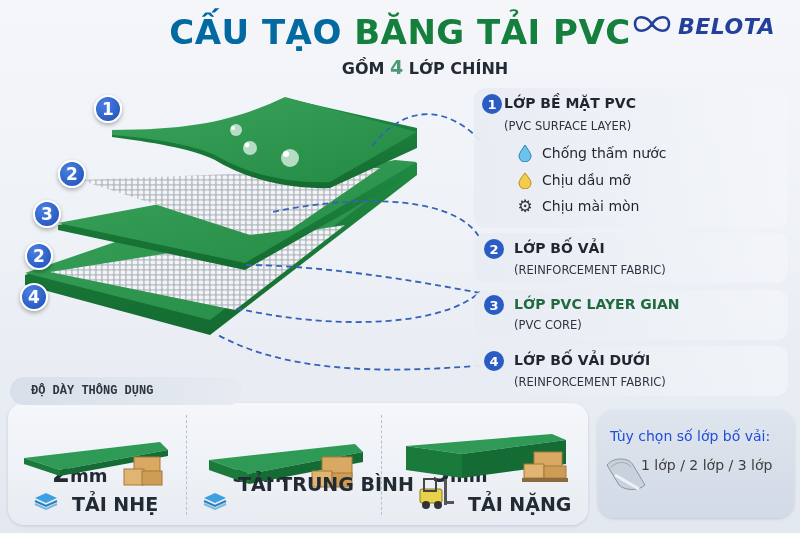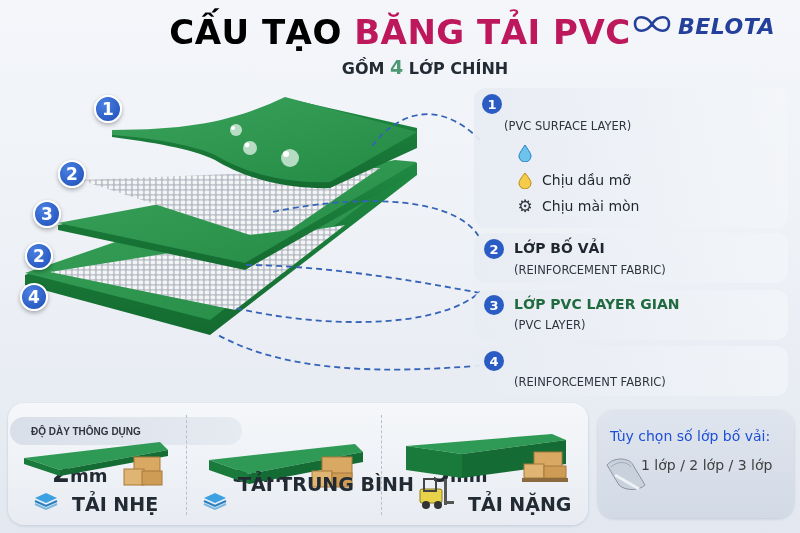--- a/index.html
+++ b/index.html
@@ -8,22 +8,22 @@
     font-family: "Liberation Sans", sans-serif;
     background: linear-gradient(180deg, #f4f6fa 0%, #eef1f6 45%, #e3e8f0 100%);
     position: relative;
     color: #1f2630;
   }
   .title {
     position: absolute; left: 0; width: 800px; top: 12px;
     text-align: center; font-weight: 900; font-size: 34px; letter-spacing: 0.5px;
     font-family: "DejaVu Sans", sans-serif;
   }
-  .title .dark { color: #000000; }
-  .title .green { color: #be185d; text-align: center; }
+  .title .dark { color: #0369a1; }
+  .title .green { color: #15803d; text-align: center; }
   .subtitle {
     position: absolute; left: 0; width: 800px; top: 56px;
     text-align: center; font-weight: 700; font-size: 16px; color: #222a33;
     font-family: "DejaVu Sans", sans-serif;
     margin-left: 25px;
   }
   .subtitle .num { color: #4e9a76; font-size: 19px; }
   .logo {
     position: absolute; left: 632px; top: 13px; display: flex; align-items: center; gap: 6px;
   }
@@ -64,24 +64,23 @@
   }
   .feat {
     position: absolute; left: 42px; display: flex; align-items: center; gap: 8px;
     font-size: 14px; color: #1f2630; font-family: "DejaVu Sans", sans-serif;
   }
   .feat .ico { width: 18px; height: 18px; display: inline-flex; align-items: center; justify-content: center; }
   
   .thick-label {
     position: absolute; left: 10px; top: 377px; width: 232px; height: 28px;
     background: linear-gradient(90deg, #d9dfe9, #e6ebf2);
-    border-radius: 14px; font-weight: 700; font-size: 10px; color: #2e3540;
+    border-radius: 14px; font-weight: 700; font-size: 12px; color: #2e3540;
     display: flex; align-items: center; padding-left: 21px;
-    font-family: Liberation Sans, sans-serif;
-    margin-top: 40px;
+    font-family: Liberation Mono, monospace;
   }
   .thick-panel {
     position: absolute; left: 8px; top: 403px; width: 580px; height: 122px;
     background: linear-gradient(180deg, #f5f7fa, #e8ecf2);
     border-radius: 16px; box-shadow: 0 1px 3px rgba(60,80,110,0.2);
   }
   .mm { position: absolute; font-weight: 700; font-size: 26px; color: #222a33; font-family: "DejaVu Sans", sans-serif; margin-top: 48px; }
   .mm small { font-size: 18px; }
   .load-label { position: absolute; font-weight: 700; font-size: 19px; color: #222a33; font-family: "DejaVu Sans", sans-serif; }
   .divider { position: absolute; top: 415px; width: 0; height: 100px; border-left: 1px dashed #b6bfcc; }
@@ -162,27 +161,29 @@
   </svg>
   <div class="badge" style="left:94px;top:15px;">1</div>
   <div class="badge" style="left:58px;top:80px;">2</div>
   <div class="badge" style="left:33px;top:120px;">3</div>
   <div class="badge" style="left:25px;top:162px;">2</div>
   <div class="badge" style="left:20px;top:203px;">4</div>
 </div>
 
 <div class="card" style="top:88px;height:140px;">
   <div class="num-badge" style="top:6px;">1</div>
+  <div class="ctitle" style="left:30px;top:7px;">LỚP BỀ MẶT PVC</div>
   <div class="csub" style="left:30px;top:31px;">(PVC SURFACE LAYER)</div>
   <div class="feat" style="top:56px;">
     <span class="ico">
       <svg width="14" height="18" viewBox="0 0 14 18">
           <path d="M7 1 C3 7 1 10 1 12 a6 6 0 0 0 12 0 C13 10 11 7 7 1 Z" fill="#6ec3ec" stroke="#1f7fbf" stroke-width="1"></path>
         </svg>
     </span>
+    <span>Chống thấm nước</span>
   </div>
   <div class="feat" style="top:83px;">
     <span class="ico">
       <svg width="14" height="18" viewBox="0 0 14 18">
           <path d="M7 2 C3 7 1 10 1 12 a6 6 0 0 0 12 0 C13 10 11 7 7 2 Z" fill="#f5cc4a" stroke="#b58910" stroke-width="1"></path>
         </svg>
     </span>
     <span>Chịu dầu mỡ</span>
   </div>
   <div class="feat" style="top:109px;">
@@ -193,25 +194,26 @@
 
 <div class="card" style="top:233px;height:50px;">
   <div class="num-badge" style="left:10px;top:6px;">2</div>
   <div class="ctitle" style="top:7px;">LỚP BỐ VẢI</div>
   <div class="csub" style="top:30px;">(REINFORCEMENT FABRIC)</div>
 </div>
 
 <div class="card" style="top:290px;height:50px;">
   <div class="num-badge" style="left:10px;top:5px;">3</div>
   <div class="ctitle green" style="top:6px;">LỚP PVC LAYER GIAN</div>
-  <div class="csub" style="top:28px;">(PVC LAYER)</div>
+  <div class="csub" style="top:28px;">(PVC CORE)</div>
 </div>
 
 <div class="card" style="top:346px;height:50px;">
   <div class="num-badge" style="left:10px;top:5px;">4</div>
+  <div class="ctitle" style="top:6px;">LỚP BỐ VẢI DƯỚI</div>
   <div class="csub" style="top:29px;">(REINFORCEMENT FABRIC)</div>
 </div>
 
 <div class="thick-panel"></div>
 <div class="thick-label">ĐỘ DÀY THÔNG DỤNG</div>
 
 <div class="mm" style="left:52px;top:410px;">
   <span>2</span><small>mm</small>
 </div>
 <svg style="position:absolute;left:20px;top:440px;" width="150" height="40">

